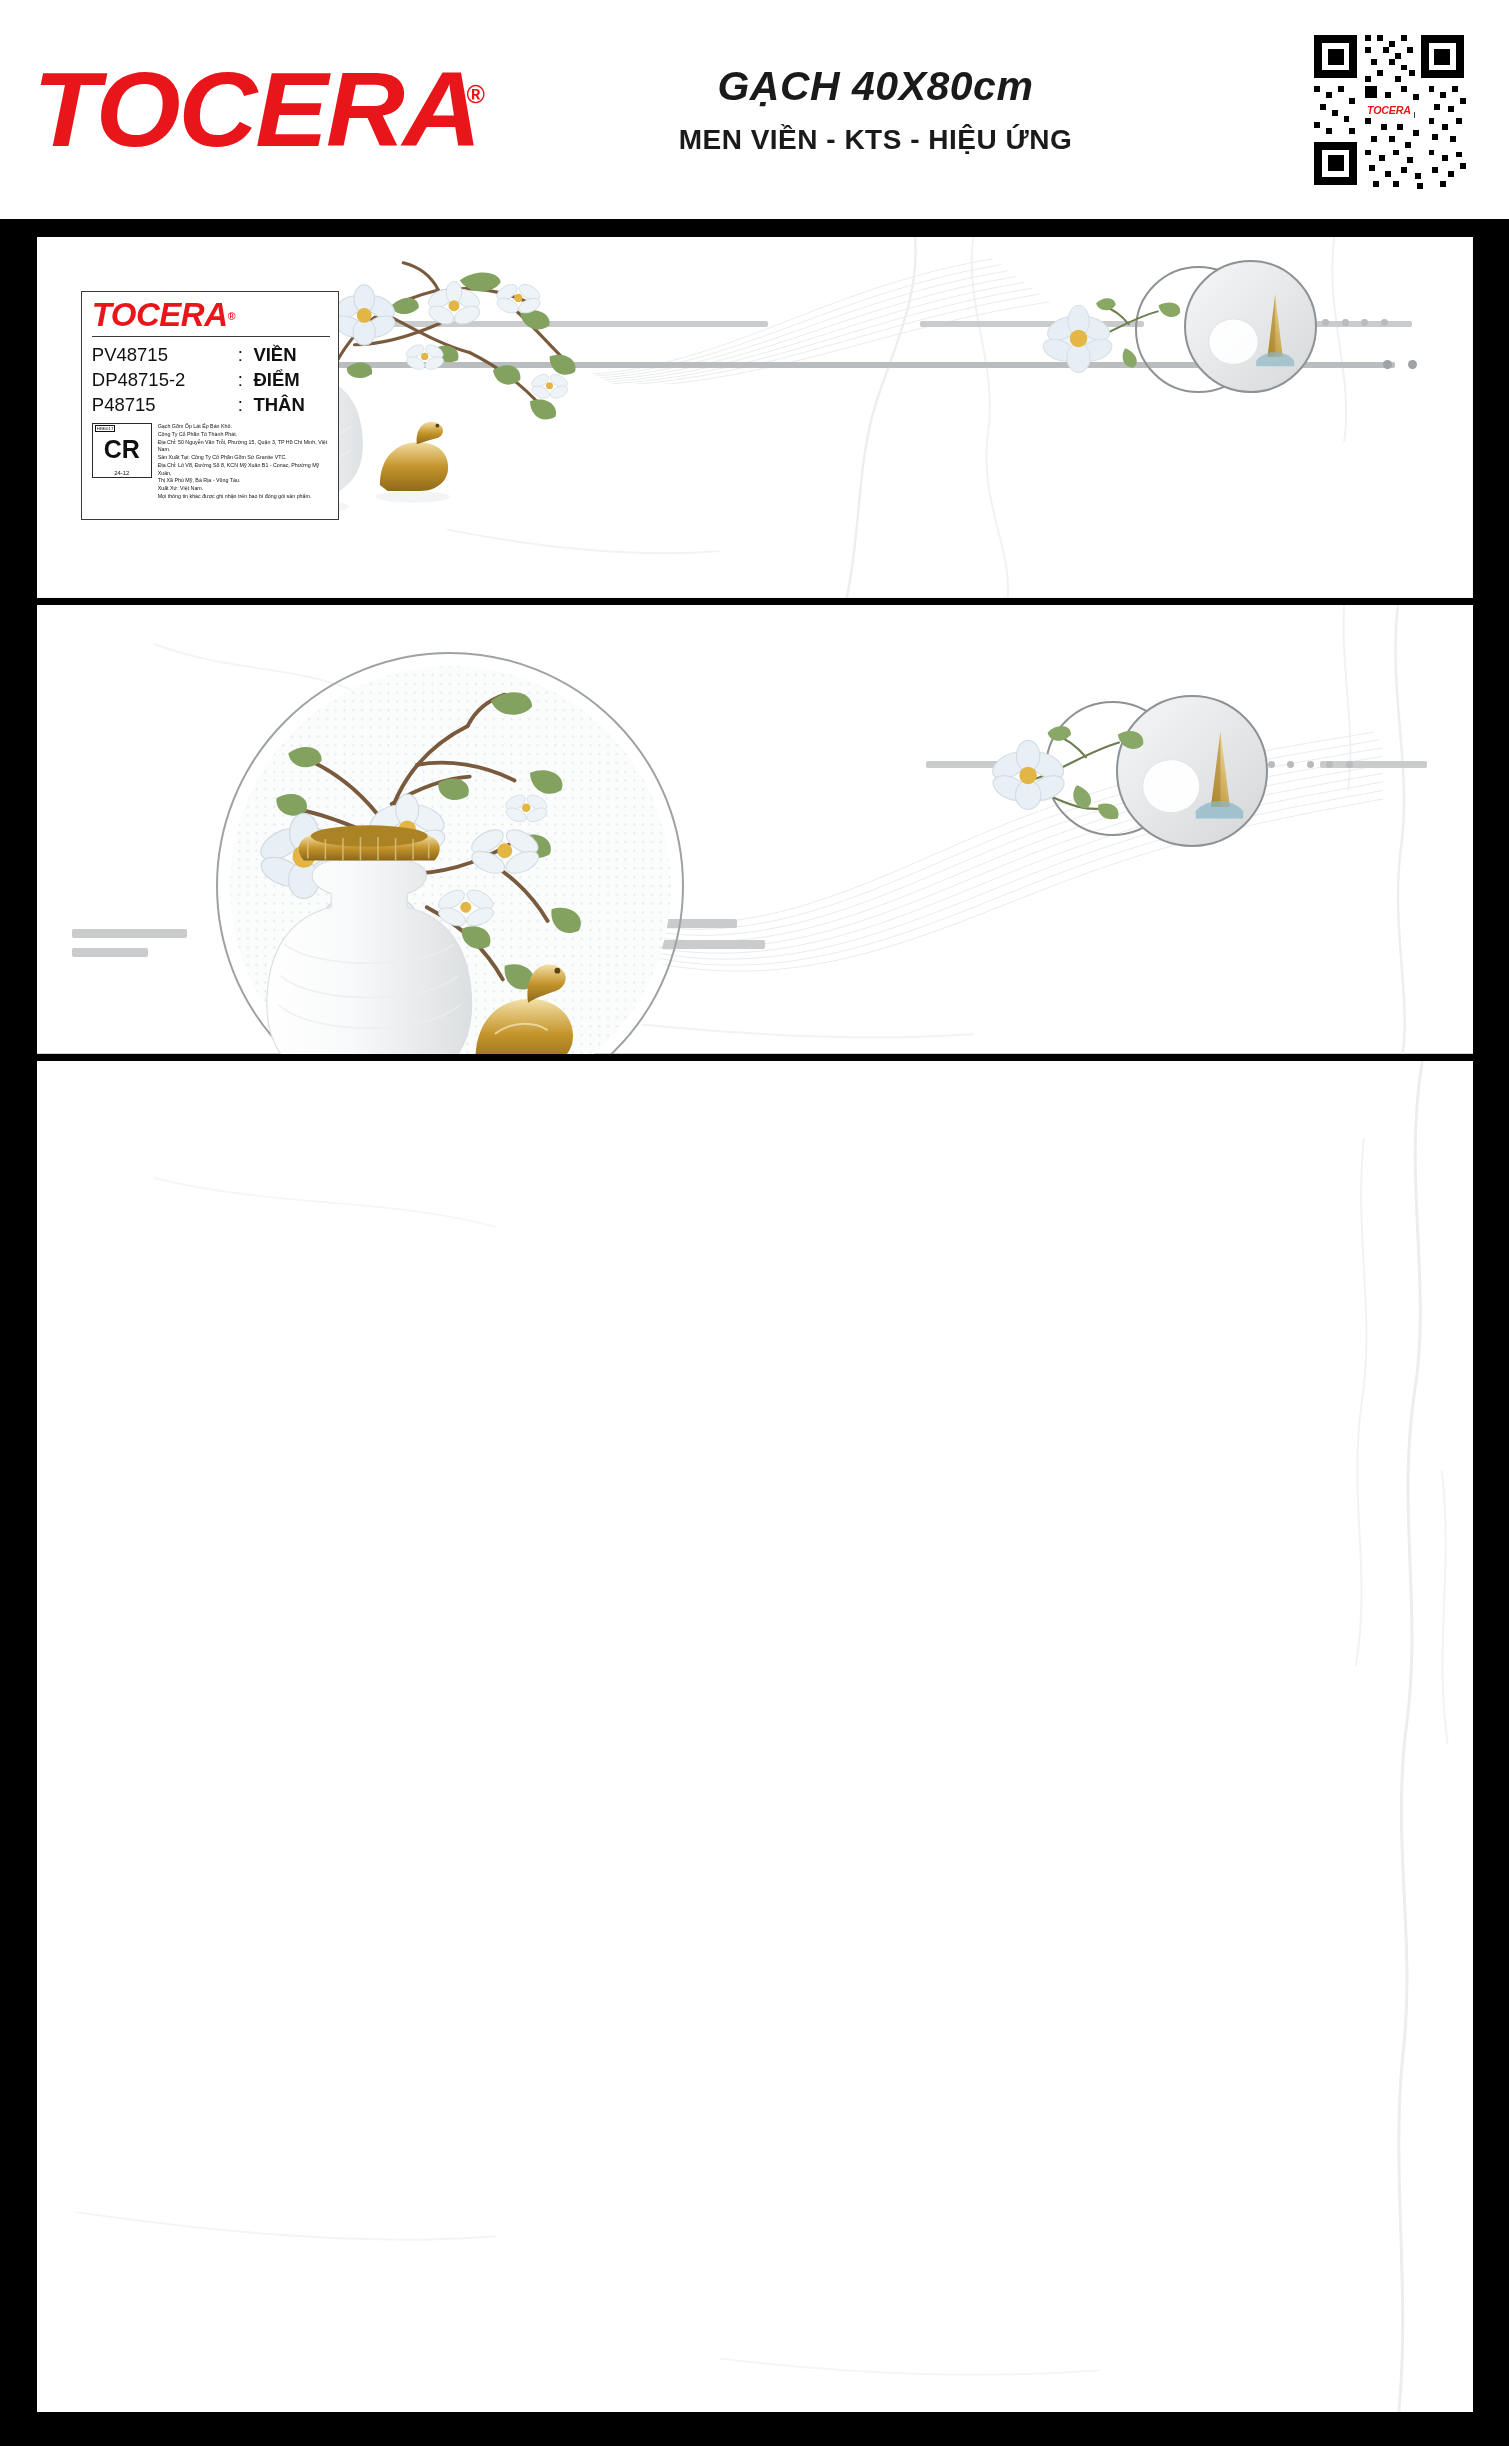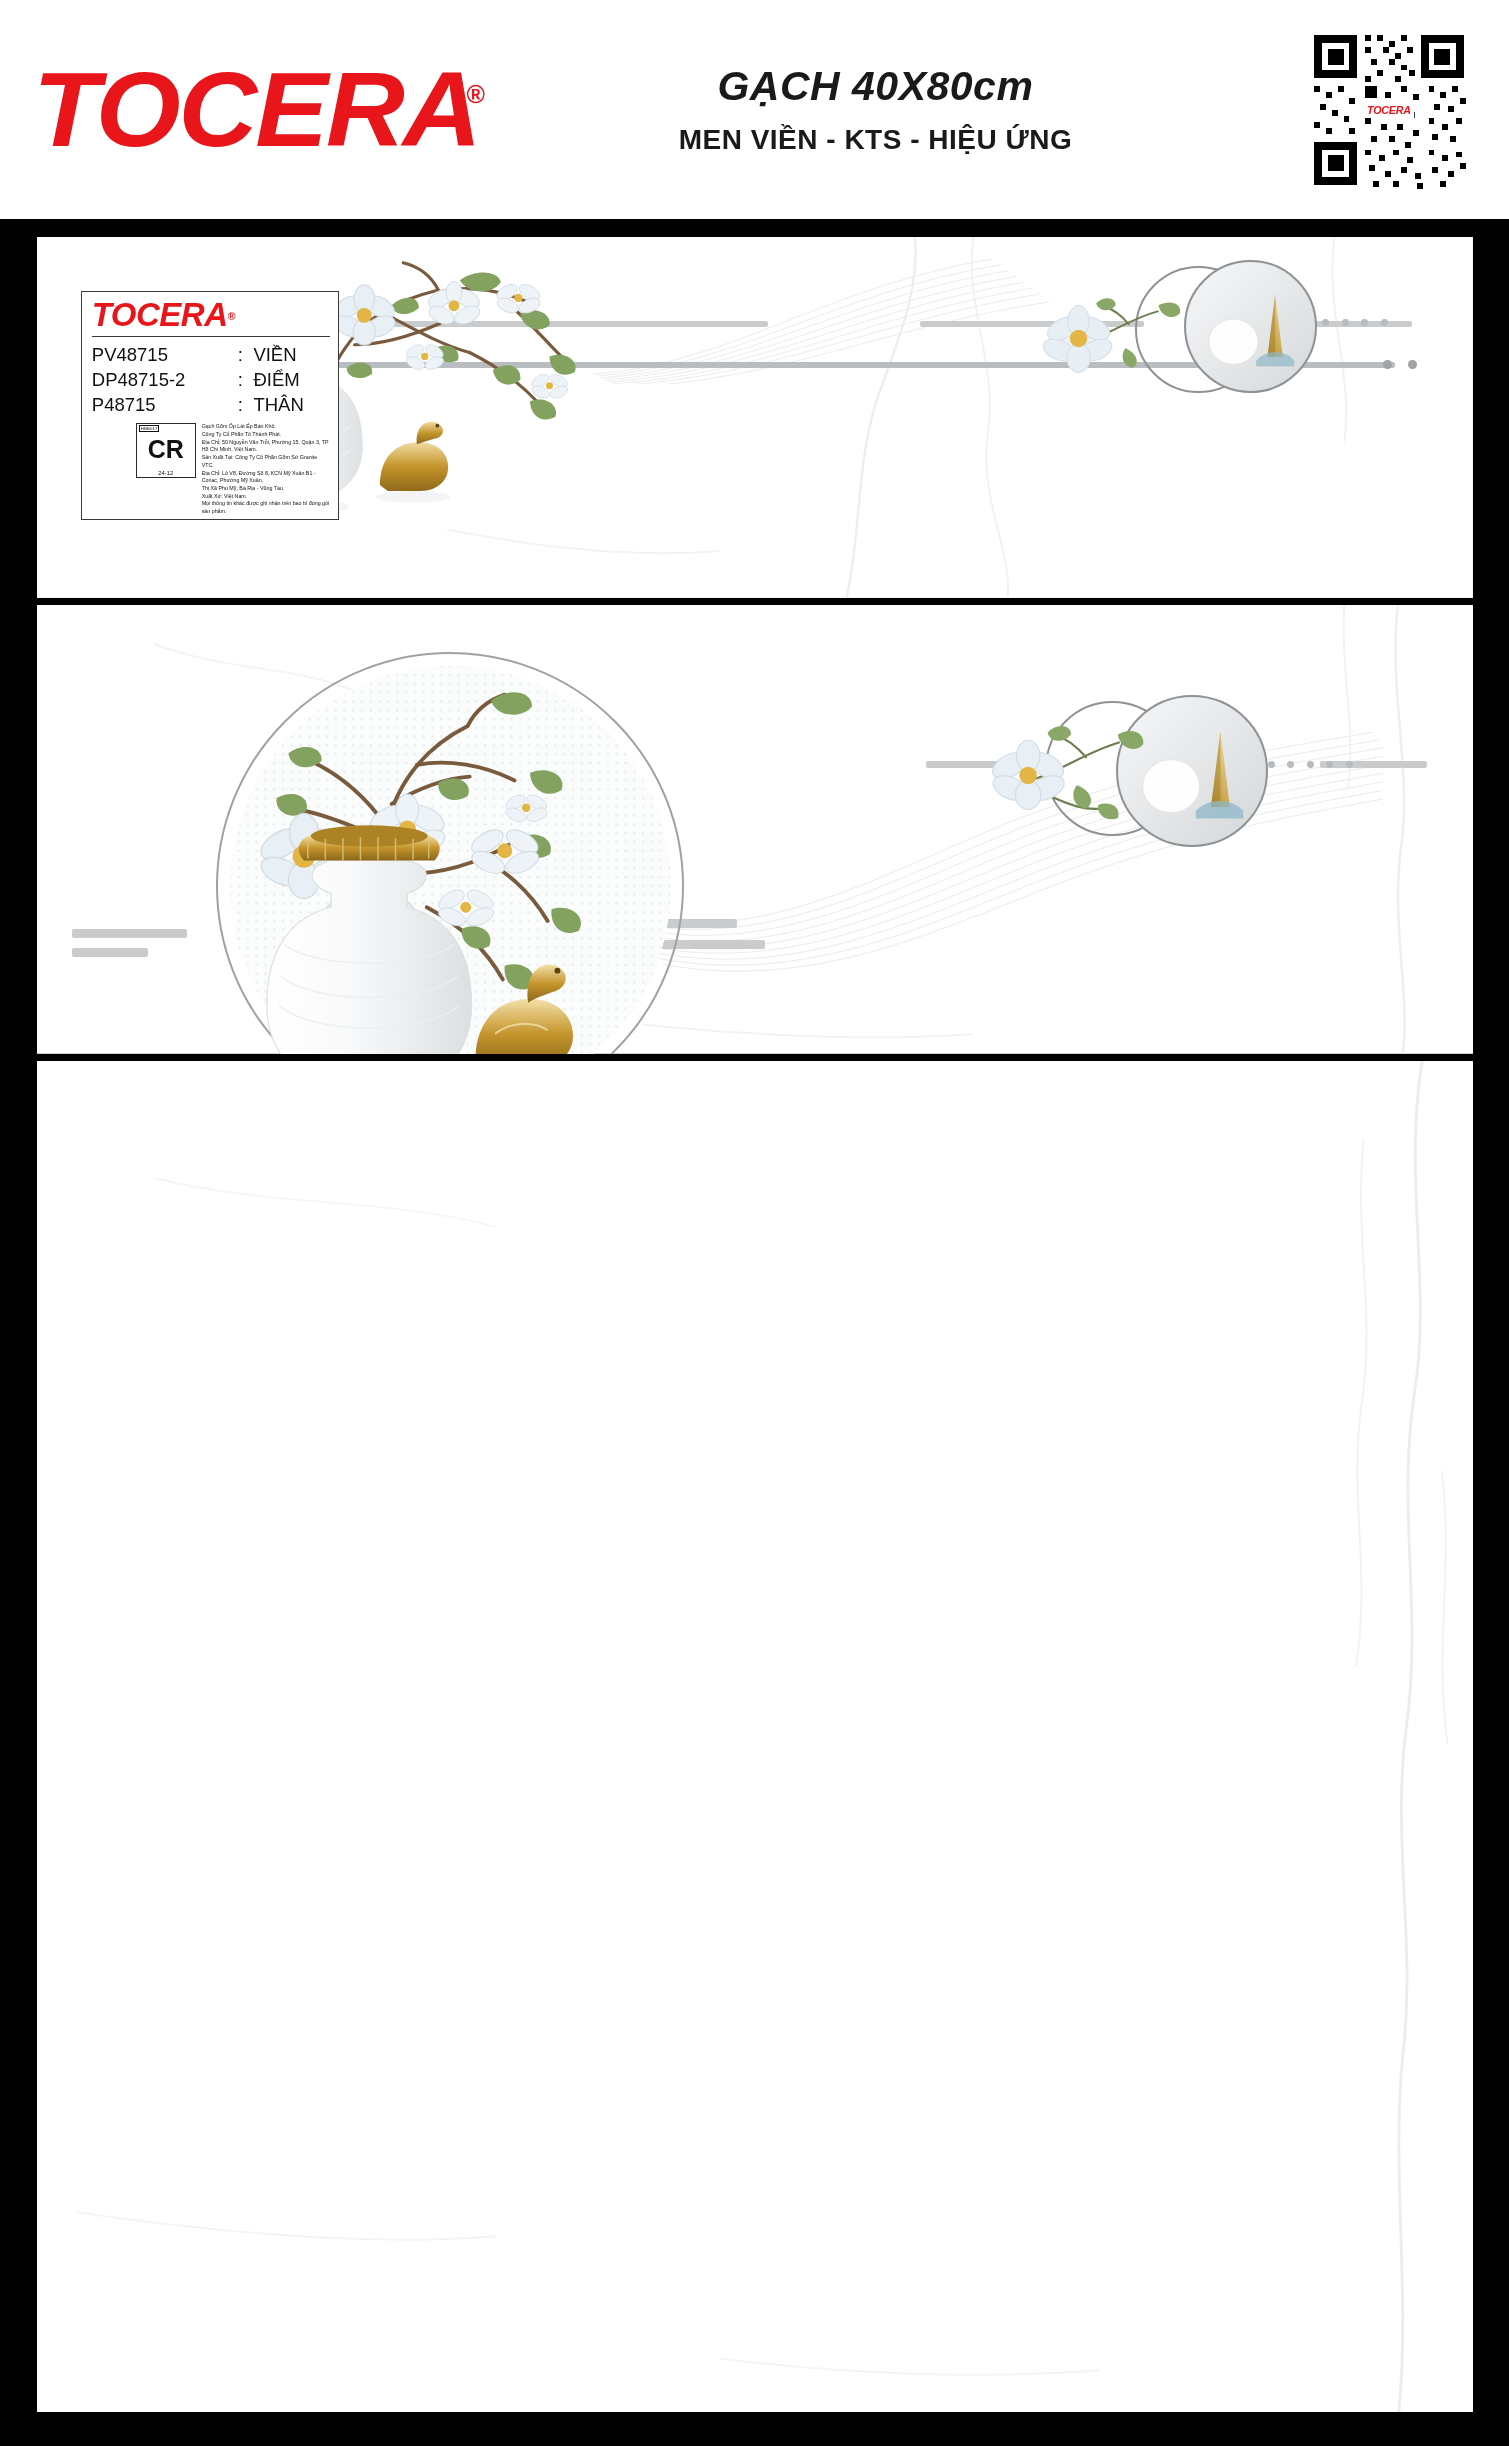--- a/index.html
+++ b/index.html
@@ -212,34 +212,33 @@
   }
   .code-row {
     display: flex;
     font-size: 18.5px;
     color: #111;
     line-height: 1.35;
     white-space: nowrap;
   }
   .code-left { width: 146px; }
   .code-colon { width: 15.6px; }
-  .code-right { font-weight: normal; }
+  .code-right { font-weight: bold; }
   .label-foot {
     display: flex;
     margin-top: 5.9px;
     gap: 5.9px;
   }
   .cert-box {
     width: 60px;
     height: 55px;
     border: 1px solid #2a2a2a;
     box-sizing: border-box;
     position: relative;
     flex: 0 0 auto;
-    margin-left: 44px;
   }
   .cert-cr {
     position: absolute;
     left: 50%;
     top: 46%;
     transform: translate(-50%, -50%);
     font-size: 25px;
     font-weight: bold;
     color: #111;
     line-height: 1;

